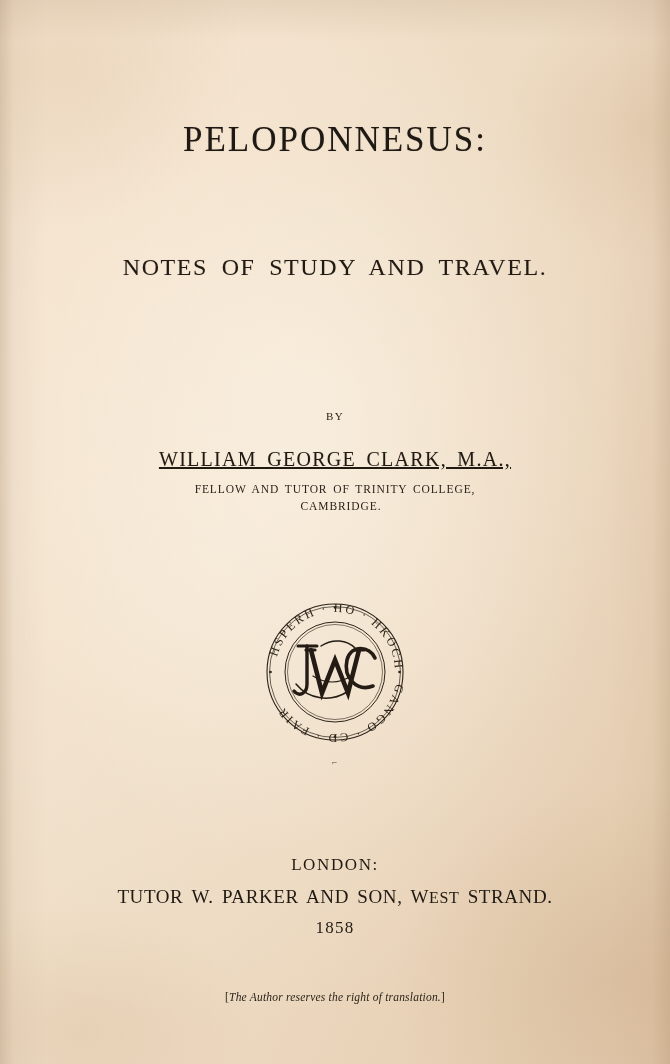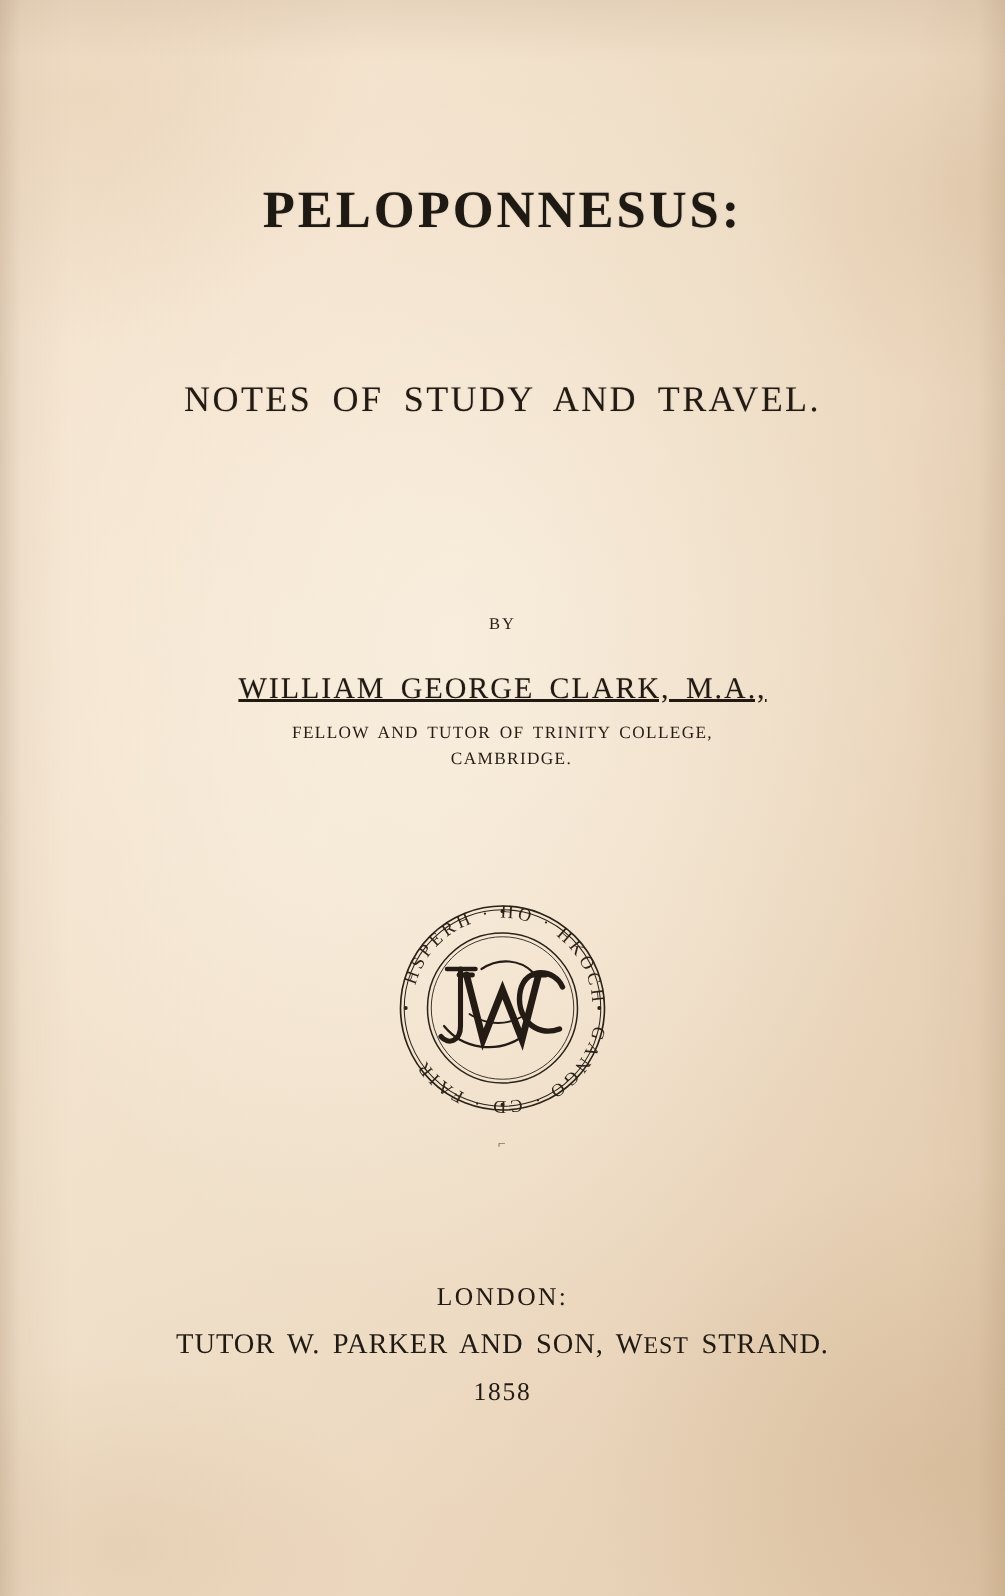--- a/index.html
+++ b/index.html
@@ -56,21 +56,21 @@
     color: #241c14;
   }
 
   .title-main {
     position: absolute;
     top: 120px;
     left: 0; right: 0;
     font-size: 35px;
     letter-spacing: 2.0px;
     word-spacing: 3px;
-    font-weight: bold;
+    font-weight: normal;
     color: #1f1913;
     text-shadow: 0 0 1px rgba(60,45,30,0.25);
   }
   .title-sub {
     position: absolute;
     top: 254px;
     left: 0; right: 0;
     font-size: 24px;
     letter-spacing: 1.6px;
     word-spacing: 6px;
@@ -241,15 +241,16 @@
         <div class="device-tick">⌐</div>
       </div>
     </div>
 
     <div class="imprint-city">LONDON:</div>
 
     <div class="imprint-pub"><span>TUTOR W. PARKER AND SON, W</span><span class="sc">EST</span><span> STRAND.</span></div>
 
     <div class="imprint-year">1858</div>
 
+    <div class="translation-note"><span>[</span><em>The Author reserves the right of translation.</em><span>]</span></div>
 
   </div>
 </div>
 
 </body></html>

